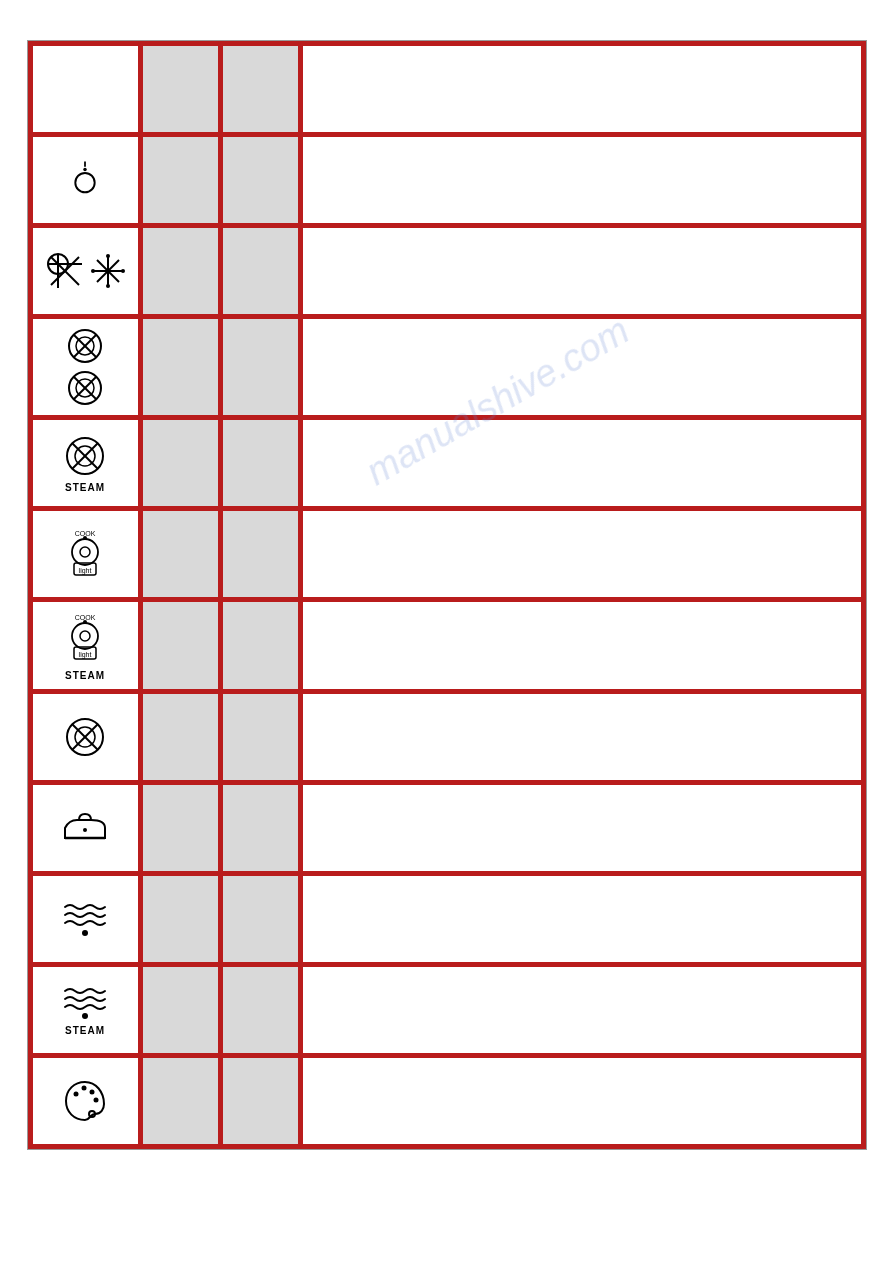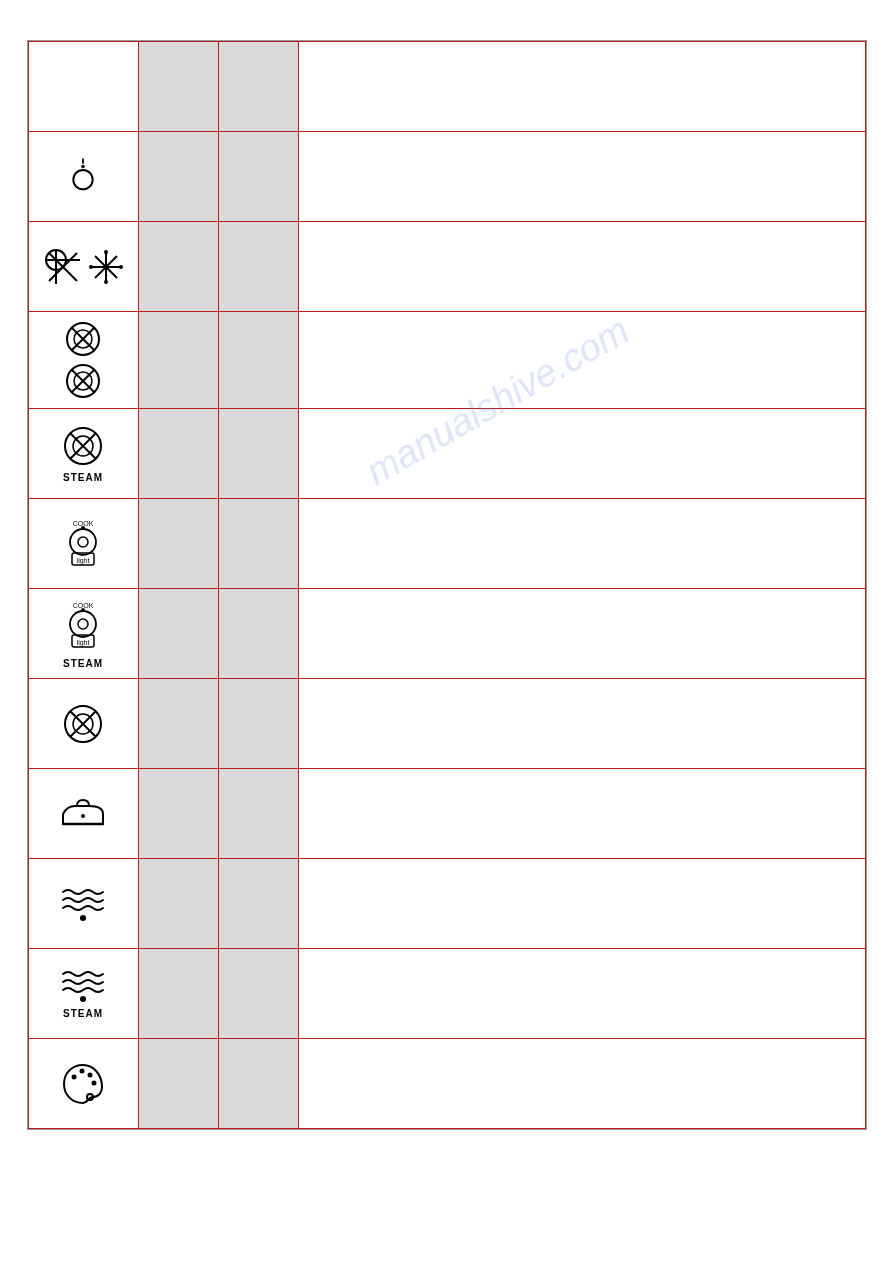--- a/index.html
+++ b/index.html
@@ -19,21 +19,21 @@
       border: 1.5px solid #999;
       border-collapse: collapse;
     }
 
     table {
       width: 100%;
       border-collapse: collapse;
     }
 
     td {
-      border: 1px solid #b91c1c;
+      border: 5px solid #b91c1c;
       vertical-align: middle;
       padding: 8px;
     }
 
     .col-icon {
       width: 110px;
       min-height: 80px;
       text-align: center;
       vertical-align: middle;
     }

